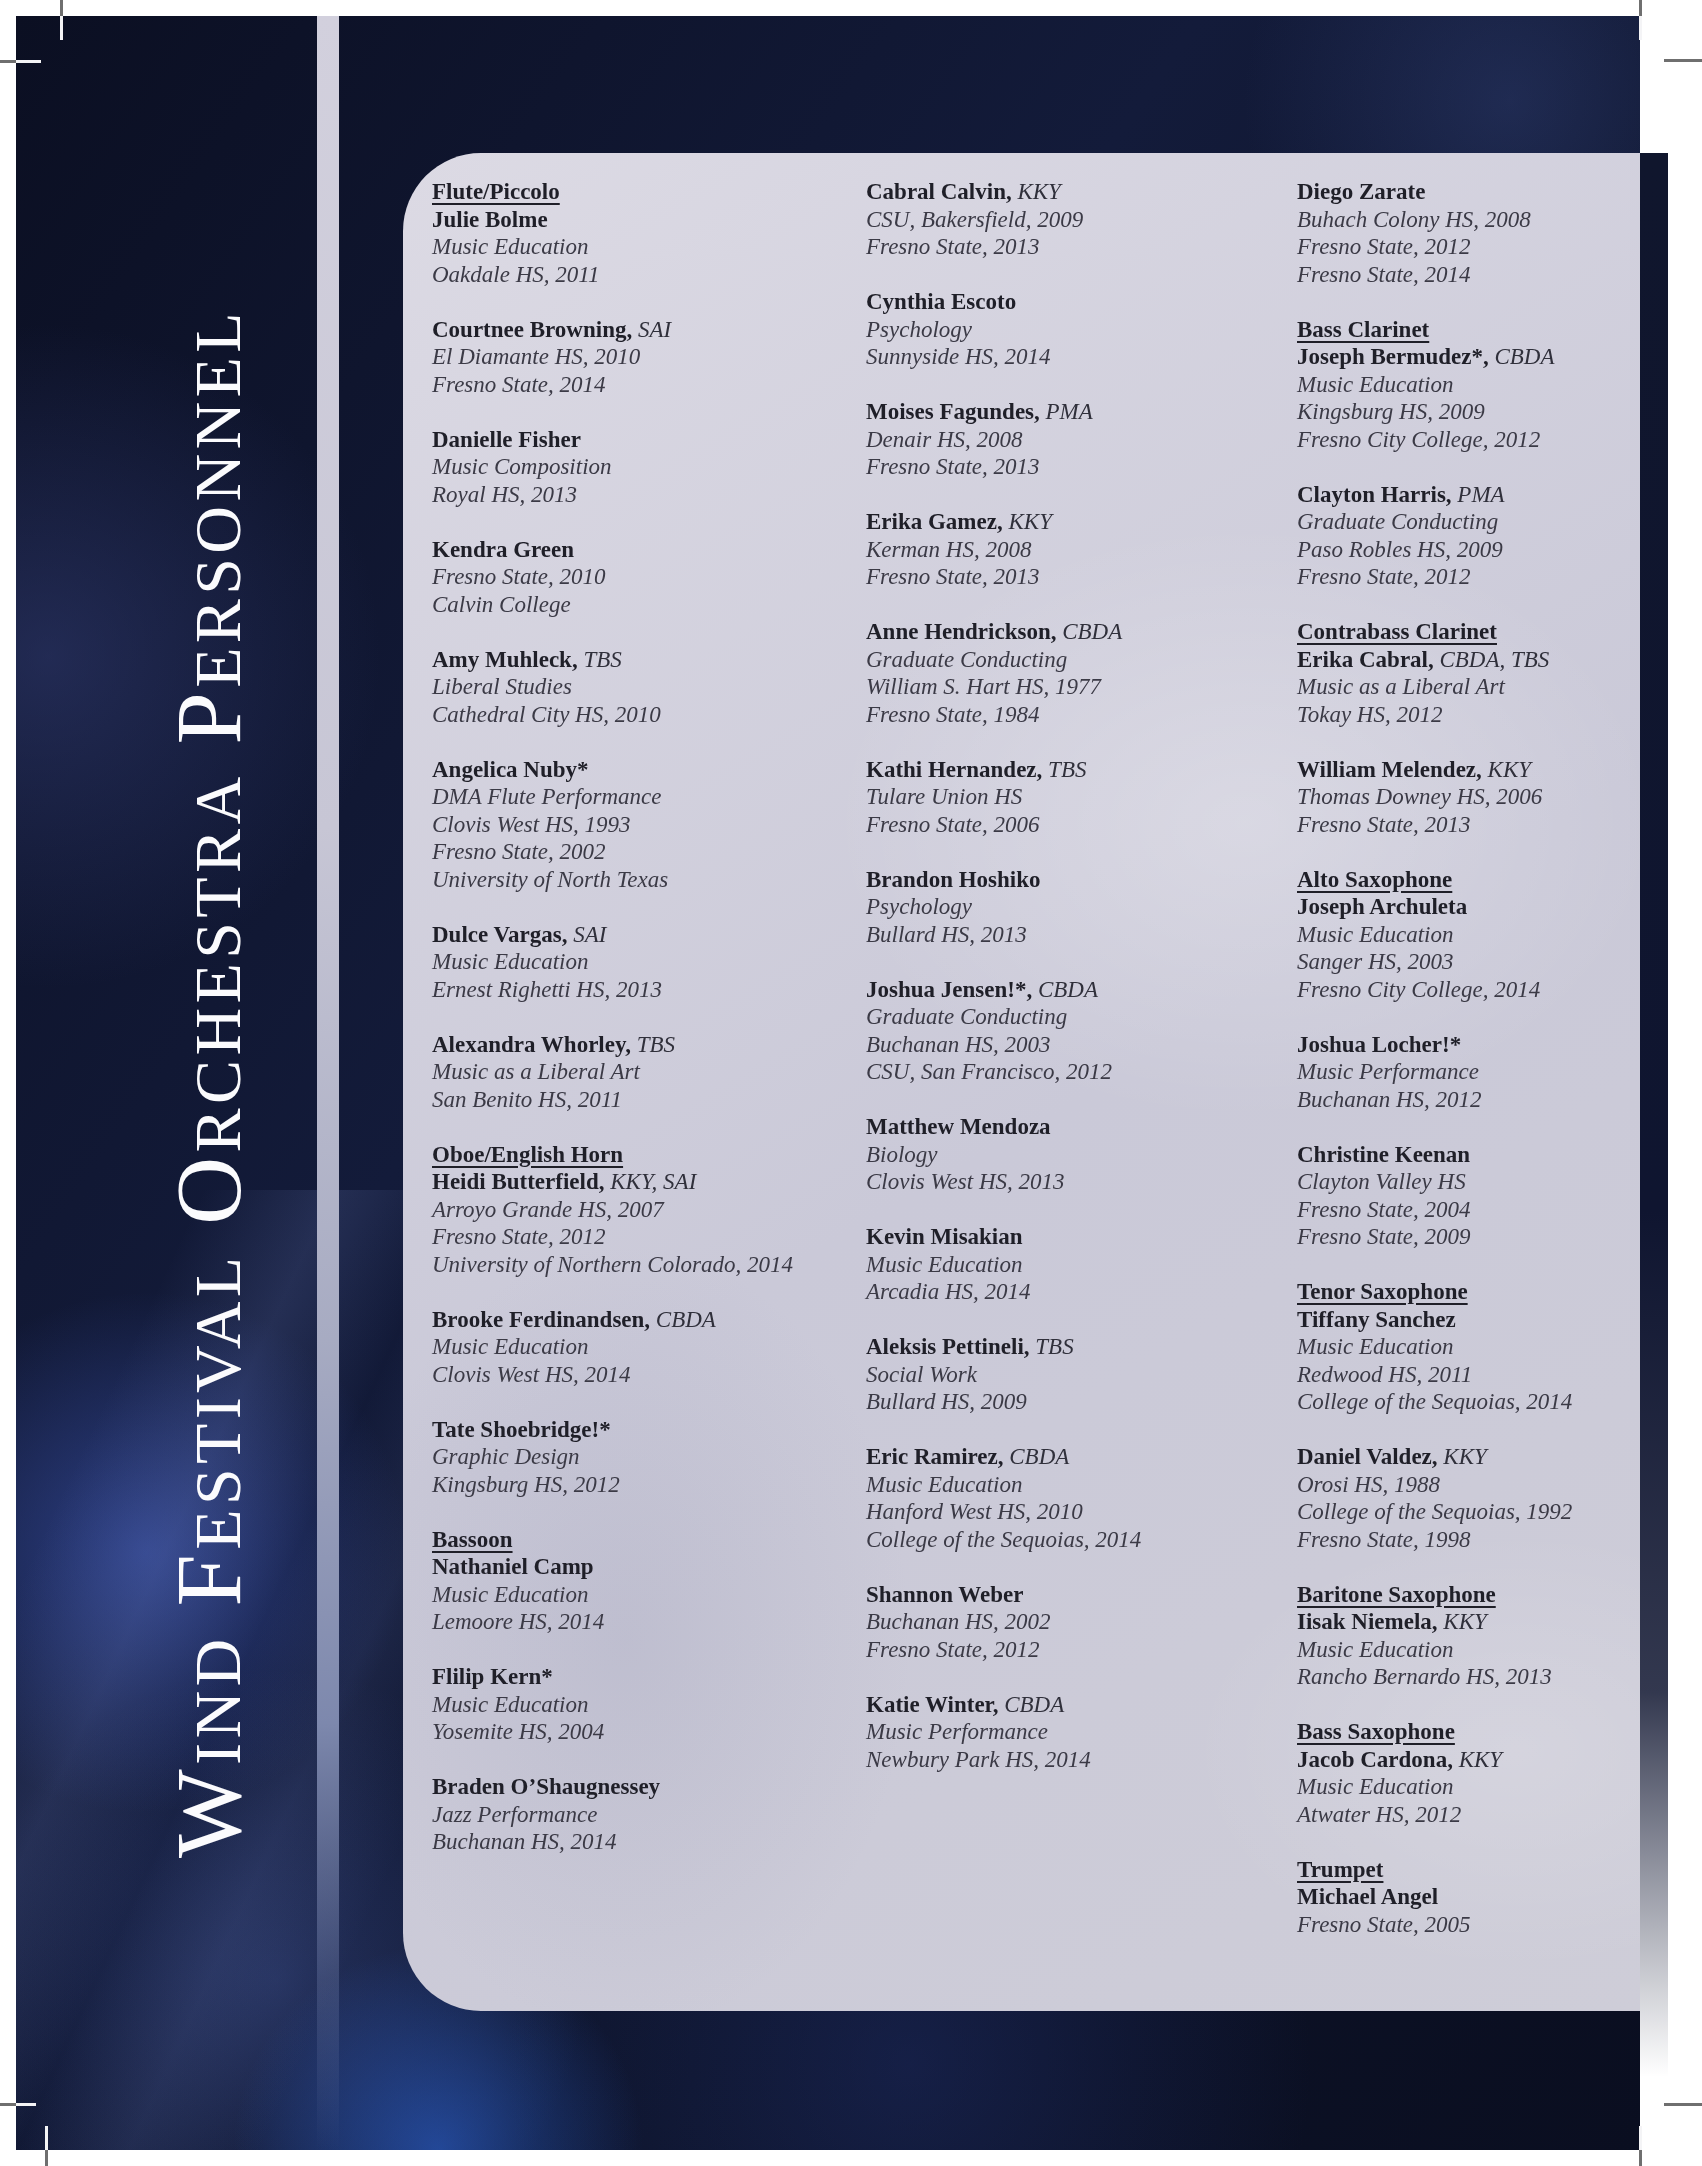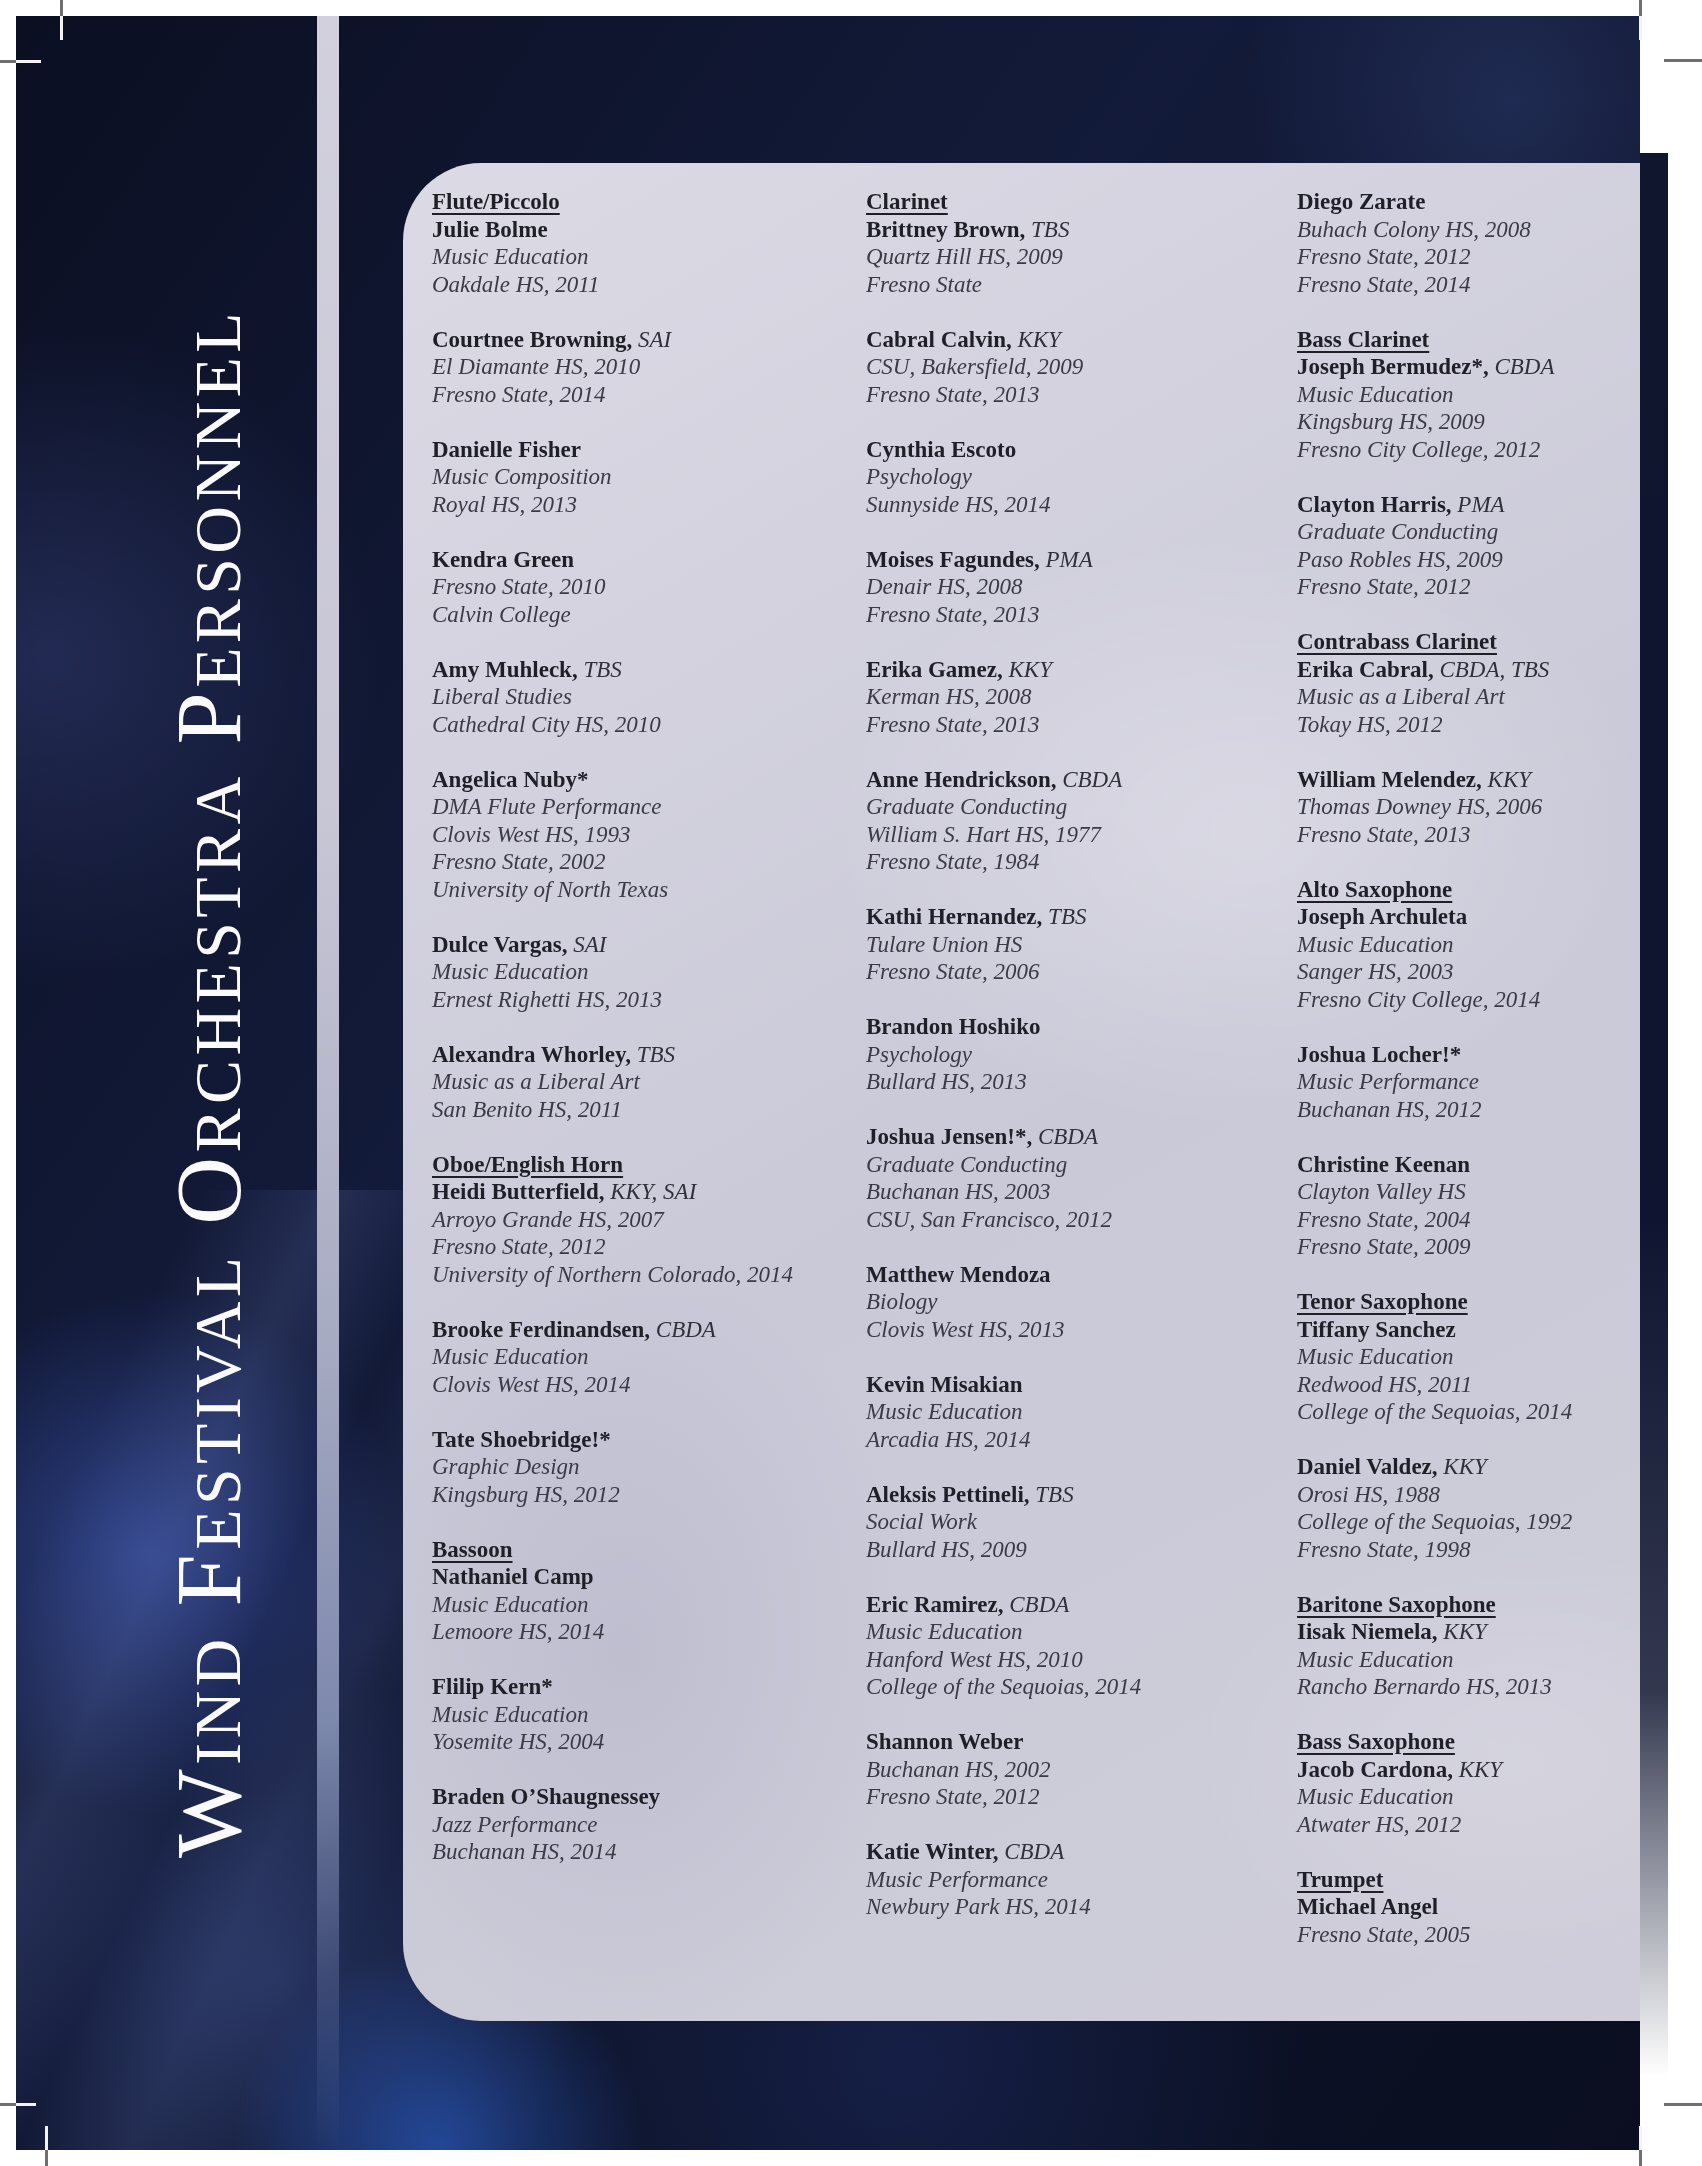--- a/index.html
+++ b/index.html
@@ -40,21 +40,20 @@
   }
   
   .panel{
     position:absolute;left:387px;top:137px;width:1237px;height:1858px;
     border-radius:78px 0 0 78px;
     background:
       radial-gradient(ellipse 638px 461px at 68% 36%, rgba(255,255,255,0.25), rgba(255,255,255,0) 65%),
       radial-gradient(ellipse 461px 638px at 18% 80%, rgba(140,142,172,0.20), rgba(140,142,172,0) 62%),
       radial-gradient(ellipse 550px 372px at 90% 86%, rgba(255,255,255,0.16), rgba(255,255,255,0) 60%),
       linear-gradient(150deg,#dcdae4 0%,#cac9d8 52%,#cecdd8 100%);
-    margin-top: 10px;
   }
   .col{position:absolute;top:25px;width:412px;color:#34333f;}
   .col-1{left:29px;} .col-2{left:463px;} .col-3{left:894px;}
   .entry{margin-bottom:27.5px;}
   .line{font-size:23px;line-height:27.5px;}
   .section-header{
     font-size:23px;line-height:27.5px;font-weight:bold;color:#1f1f28;
     text-decoration:underline;text-underline-offset:3.5px;
   }
   .name{font-weight:bold;color:#1f1f28;font-style:normal;}
@@ -171,26 +170,20 @@
           <div class="line detail">Yosemite HS, 2004</div>
         </div>
         <div class="entry">
           <div class="line"><span class="name">Braden O’Shaugnessey</span></div>
           <div class="line detail">Jazz Performance</div>
           <div class="line detail">Buchanan HS, 2014</div>
         </div>
       </div>
     <div class="col col-2">
         <div class="entry">
-          <div class="section-header">Clarinet</div>
-          <div class="line"><span class="name">Brittney Brown,</span><span class="affil"> TBS</span></div>
-          <div class="line detail">Quartz Hill HS, 2009</div>
-          <div class="line detail">Fresno State</div>
-        </div>
-        <div class="entry">
           <div class="line"><span class="name">Cabral Calvin,</span><span class="affil"> KKY</span></div>
           <div class="line detail">CSU, Bakersfield, 2009</div>
           <div class="line detail">Fresno State, 2013</div>
         </div>
         <div class="entry">
           <div class="line"><span class="name">Cynthia Escoto</span></div>
           <div class="line detail">Psychology</div>
           <div class="line detail">Sunnyside HS, 2014</div>
         </div>
         <div class="entry">

